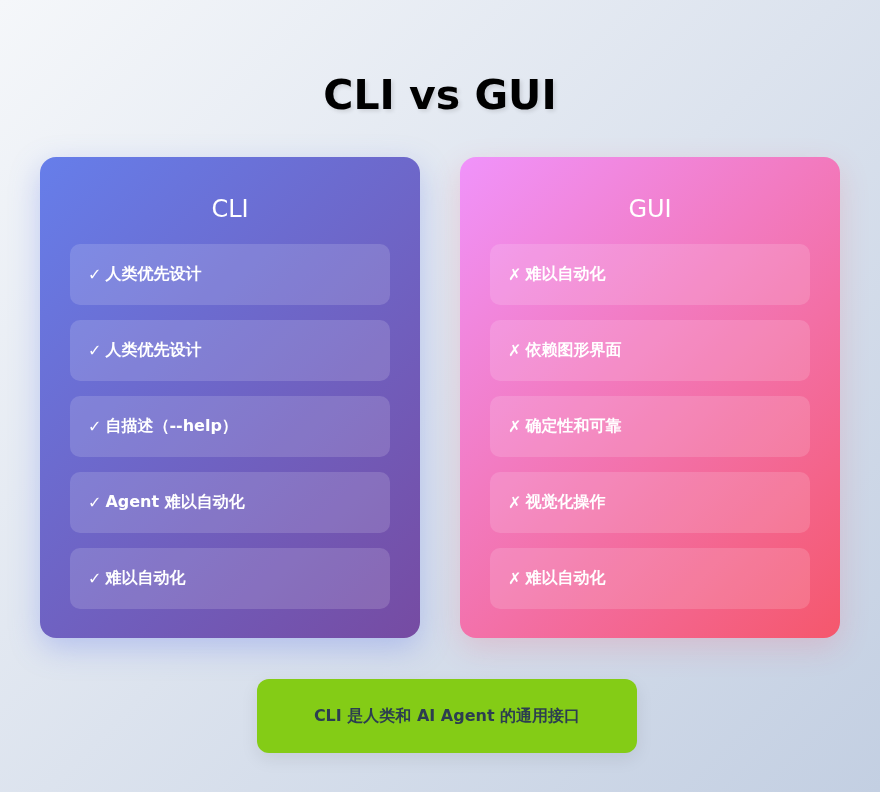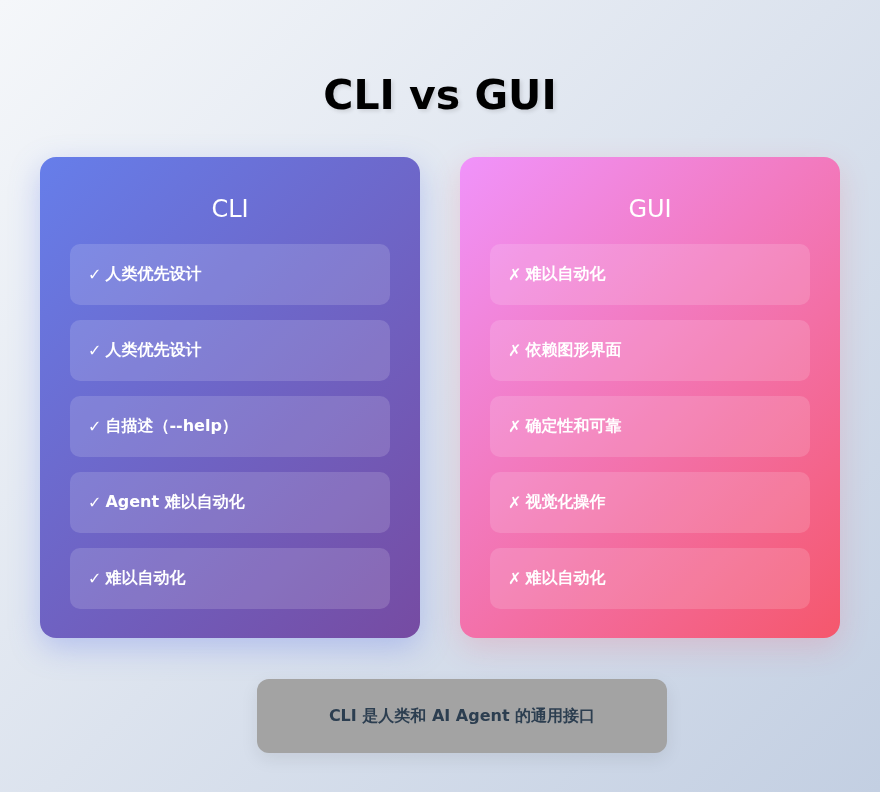--- a/index.html
+++ b/index.html
@@ -37,22 +37,22 @@
   }
   .items { list-style: none; margin: 0; padding: 0; }
   .item {
     height: 61px; margin-bottom: 15px; border-radius: 10px;
     background: rgba(255,255,255,0.15);
     display: flex; align-items: center; padding-left: 18px;
     color: #fff; font-size: 16px; font-weight: bold; box-sizing: border-box;
   }
   .item .mark { margin-right: 4px; }
   .footer {
-    position: absolute; left: 257px; top: 679px; width: 410px; height: 74px;
-    background: #a3a3a3; border-radius: 12px;
+    position: absolute; left: 257px; top: 679px; width: 380px; height: 74px;
+    background: #84cc16; border-radius: 12px;
     box-shadow: 0 6px 18px rgba(0,0,0,0.08);
     display: flex; align-items: center; justify-content: center;
     color: #2c3e50; font-size: 16px; font-weight: bold;
   }
 </style>
 </head>
 <body>
 
 <h1 class="title">CLI vs GUI</h1>
 

